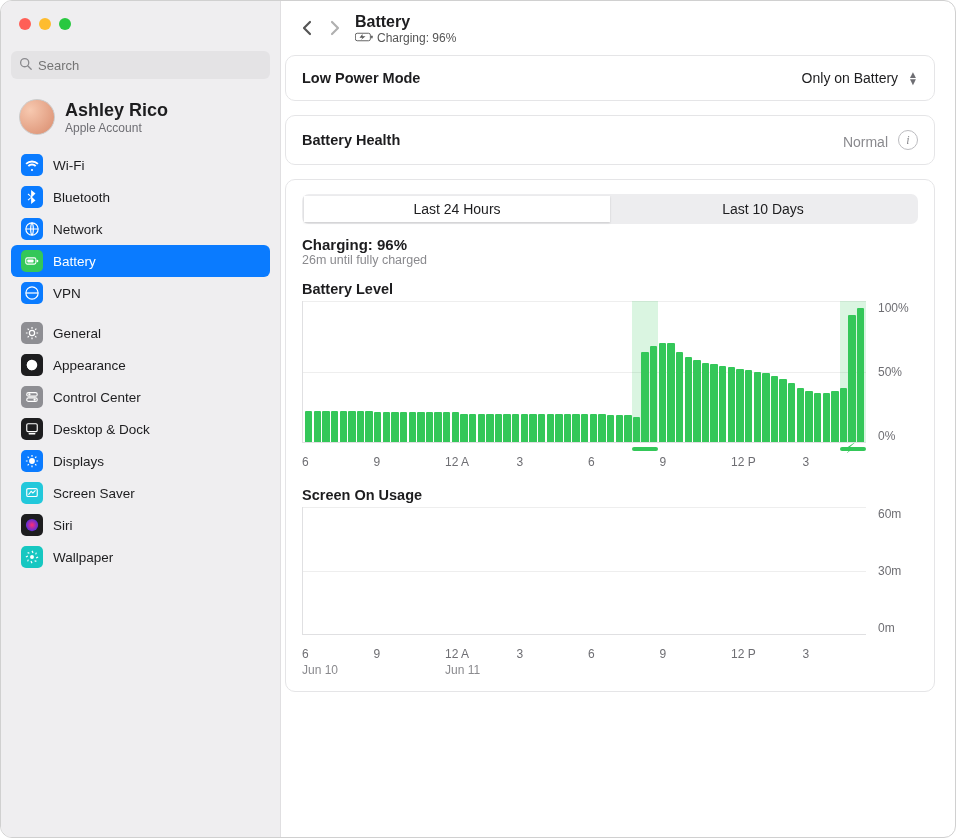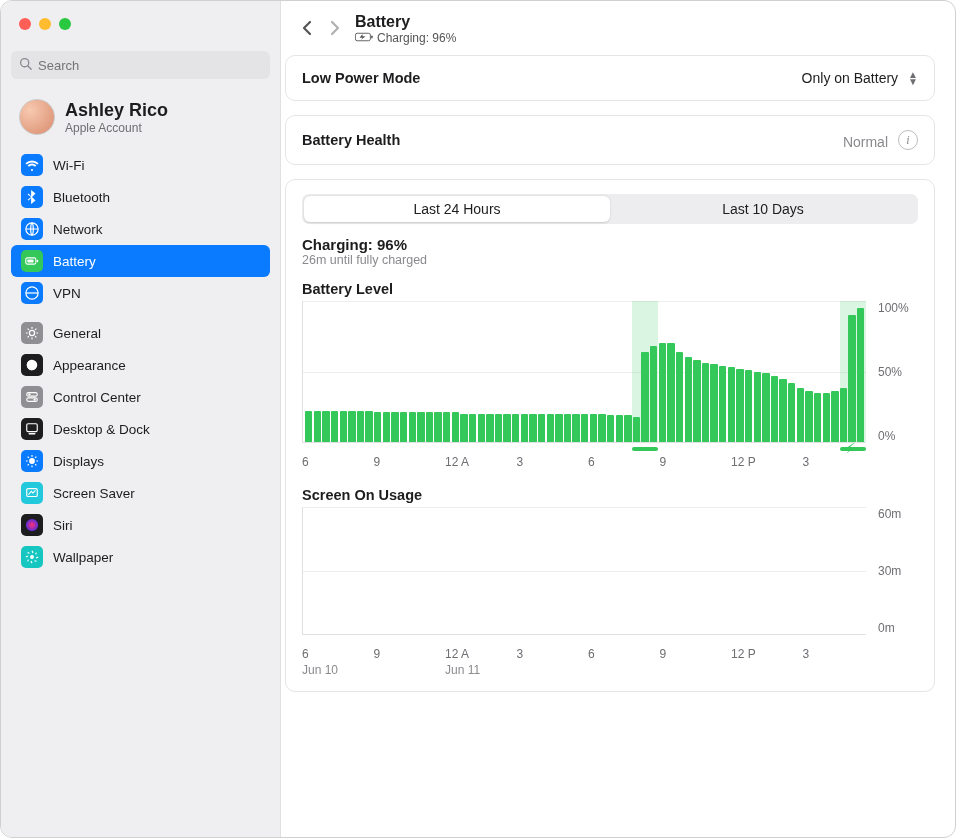--- a/index.html
+++ b/index.html
@@ -36,21 +36,21 @@
   .htitle .t{font-weight:700; font-size:16px;} .htitle .s{font-size:12px; color:#555; display:flex; align-items:center; gap:4px;}
   .content{padding:0 20px 20px 4px; overflow-y:auto;}
   .panel{background:#fff; border:1px solid #e5e5e7; border-radius:10px; padding:14px 16px; margin-bottom:14px;}
   .row{display:flex; justify-content:space-between; align-items:flex-start; gap:16px;}
   .lbl{font-weight:600; font-size:14.5px;} .desc{font-size:12.5px; color:#8a8a8e; margin-top:3px; max-width:360px; line-height:1.35;}
   .select{display:flex; align-items:center; gap:10px; font-size:14px; color:#1d1d1f;}
   .chev{font-size:10px; color:#6e6e73; display:flex; flex-direction:column; line-height:7px;}
   .bh{display:flex; justify-content:space-between; align-items:center;}
   .bh .status{color:#8a8a8e; font-size:14px;} .info-btn{width:20px;height:20px;border:1.5px solid #bcbcc0;border-radius:50%;display:flex;align-items:center;justify-content:center;color:#8a8a8e;font-style:italic;font-family:Georgia,serif;font-size:12px;}
   .seg{display:flex; background:#ededef; border-radius:7px; padding:2px; margin-bottom:12px;}
-  .seg .opt{flex:1; text-align:center; padding:5px 0; font-size:14px; border-radius:6px; color:#1d1d1f;}
+  .seg .opt{flex:1; text-align:center; padding:5px 0; font-size:14px; border-radius:0; color:#1d1d1f;}
   .seg .opt.active{background:#fff; box-shadow:0 0.5px 2px rgba(0,0,0,0.15);}
   .charge-line{font-weight:600; font-size:15px;} .charge-sub{font-size:12.5px; color:#8a8a8e; margin-bottom:14px;}
   .chart-title{font-weight:700; font-size:14.5px; margin-bottom:4px;}
   .chart-wrap{display:flex; gap:8px; margin-bottom:4px;}
   .chart{position:relative; flex:1; height:142px; border-left:1px solid #e0e0e2; border-bottom:1px solid #e0e0e2;}
   .chart.usage{height:128px;}
   .grid-h{position:absolute; left:0; right:0; border-top:1px solid #eee;}
   .yaxis{display:flex; flex-direction:column; justify-content:space-between; width:44px; text-align:left; font-size:12px; color:#6e6e73; padding:0 0 0 4px;}
   .bars{position:absolute; left:0; right:0; bottom:0; top:0; display:flex; align-items:flex-end; padding:0 2px; gap:1.2px;}
   .bar{flex:1; border-radius:1px 1px 0 0;}

